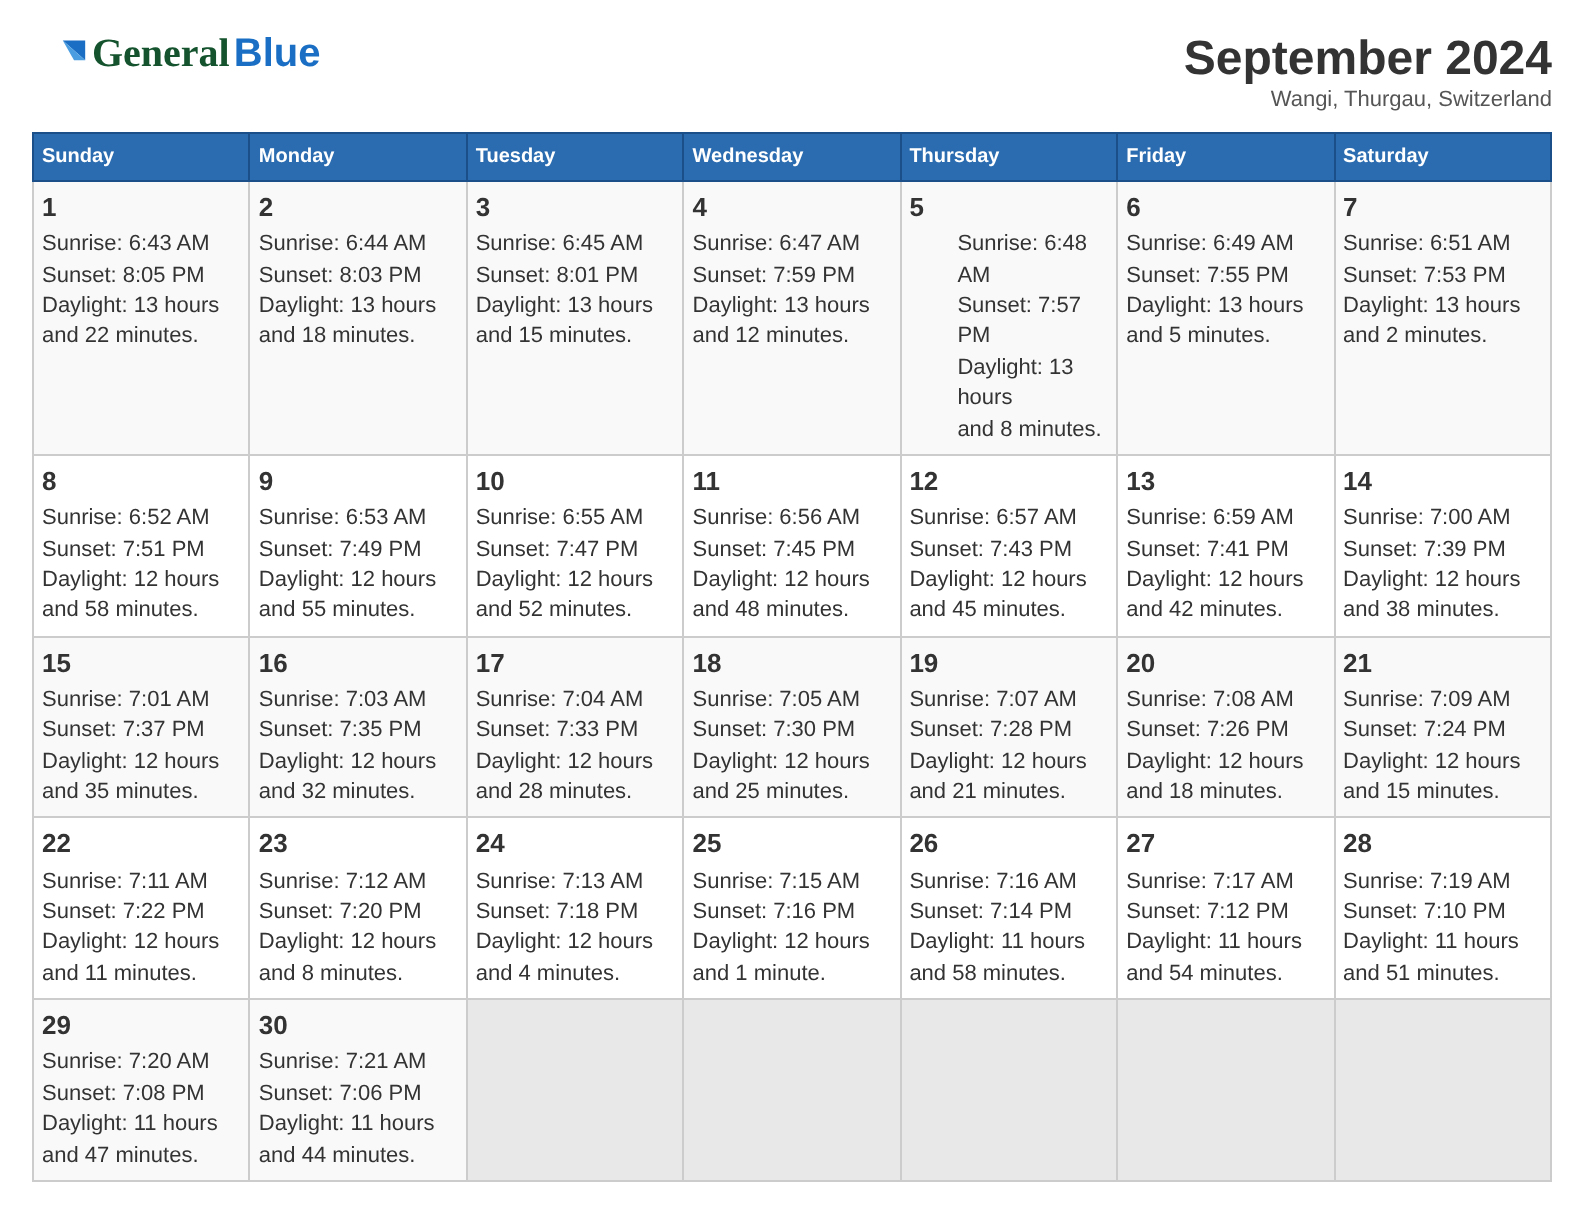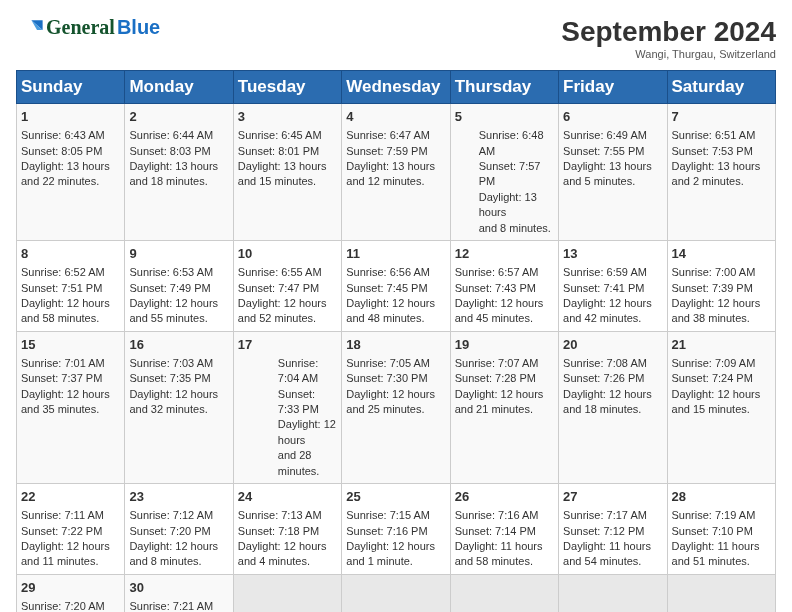--- a/index.html
+++ b/index.html
@@ -27,39 +27,39 @@
       gap: 2px;
     }
     .logo-icon {
       width: 28px;
       height: 22px;
     }
     .title-block {
       text-align: right;
     }
     .month-title {
-      font-size: 28px;
+      font-size: 24px;
       font-weight: bold;
       color: #333;
     }
     .location {
       font-size: 11px;
       color: #555;
     }
     table {
       width: 100%;
       border-collapse: collapse;
       font-size: 11px;
     }
     thead tr th {
       background-color: #2b6cb0;
       color: #fff;
       padding: 6px 4px;
       text-align: left;
-      font-size: 17px;
+      font-size: 10px;
       font-weight: bold;
       border: 1px solid #1a4f8a;
     }
     tbody tr td {
       vertical-align: top;
       padding: 4px 4px;
       border: 1px solid #ccc;
       width: calc(100% / 7);
       min-height: 80px;
       background: #fff;
@@ -222,21 +222,21 @@
         </td>
         <td>
           <span class="day-num">16</span>
           <div style="white-space: pre-line;">Sunrise: 7:03 AM
 Sunset: 7:35 PM
 Daylight: 12 hours
 and 32 minutes.</div>
         </td>
         <td>
           <span class="day-num">17</span>
-          <div style="white-space: pre-line; margin-left: 40px;">Sunrise: 7:04 AM
+          <div style="white-space: pre-line;">Sunrise: 7:04 AM
 Sunset: 7:33 PM
 Daylight: 12 hours
 and 28 minutes.</div>
         </td>
         <td>
           <span class="day-num">18</span>
           <div style="white-space: pre-line;">Sunrise: 7:05 AM
 Sunset: 7:30 PM
 Daylight: 12 hours
 and 25 minutes.</div>

